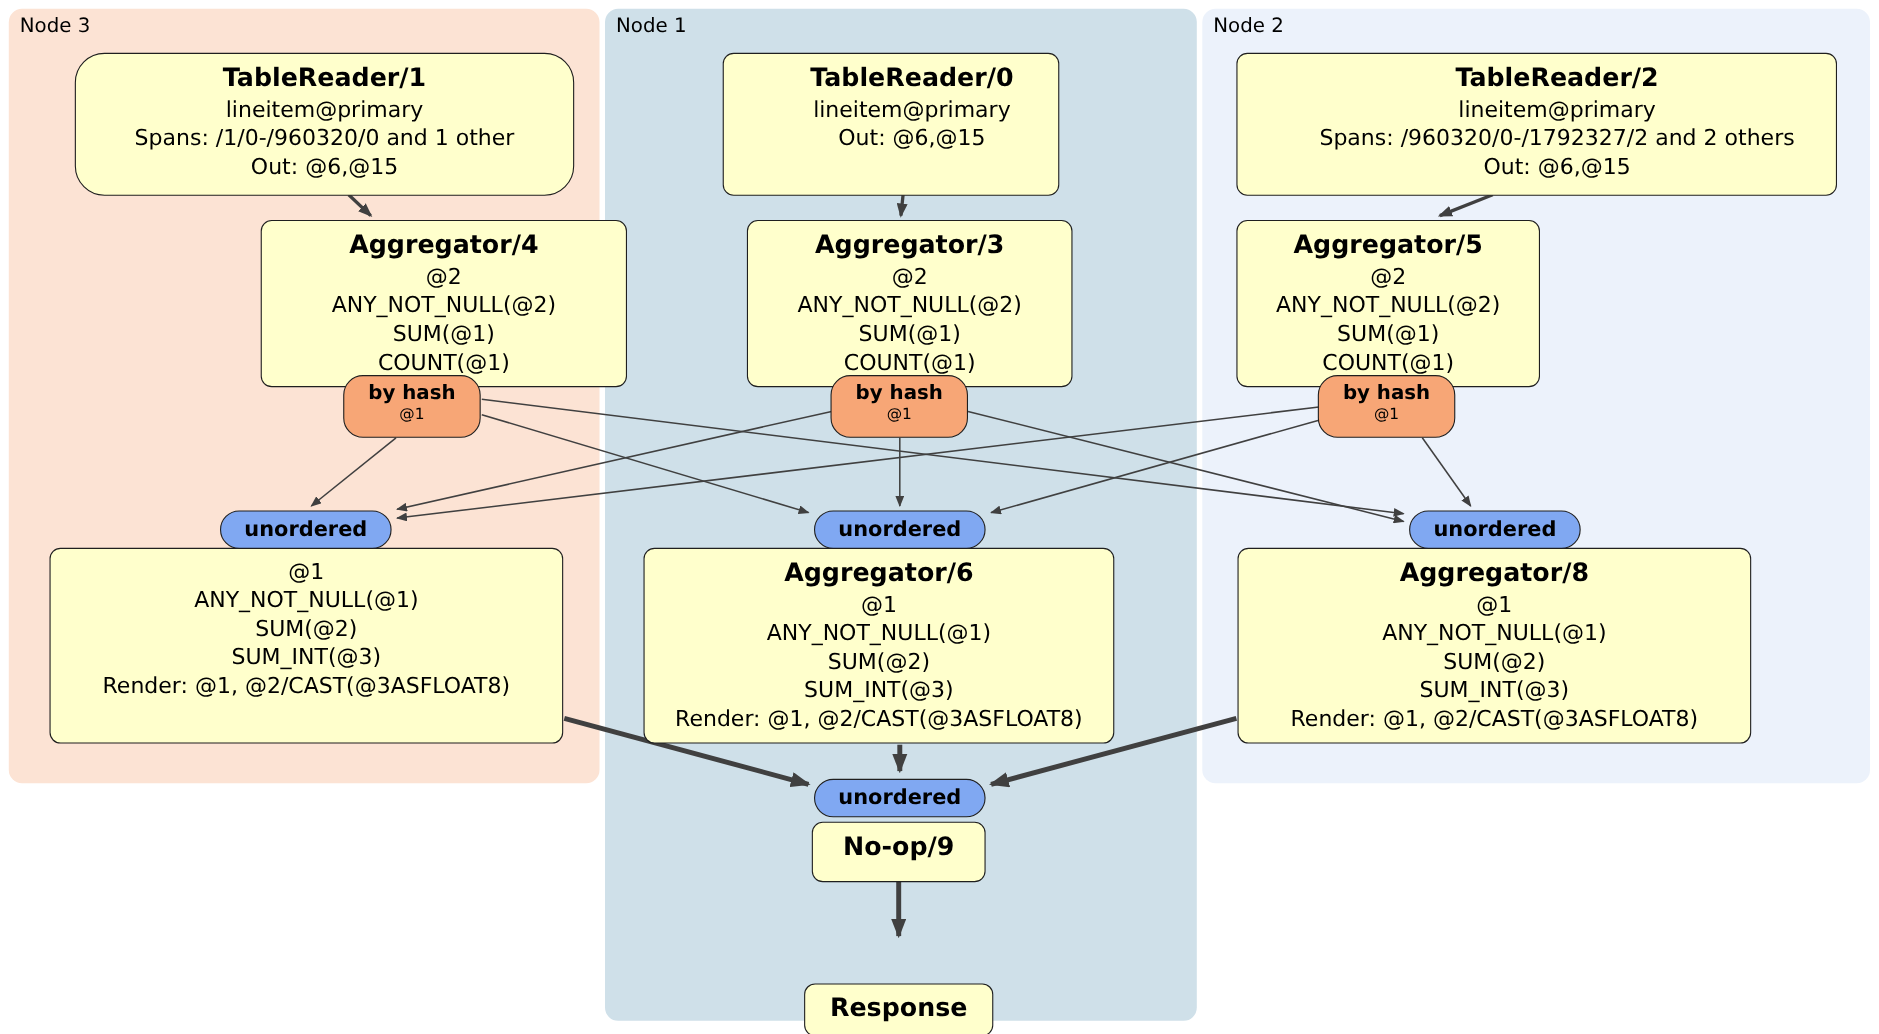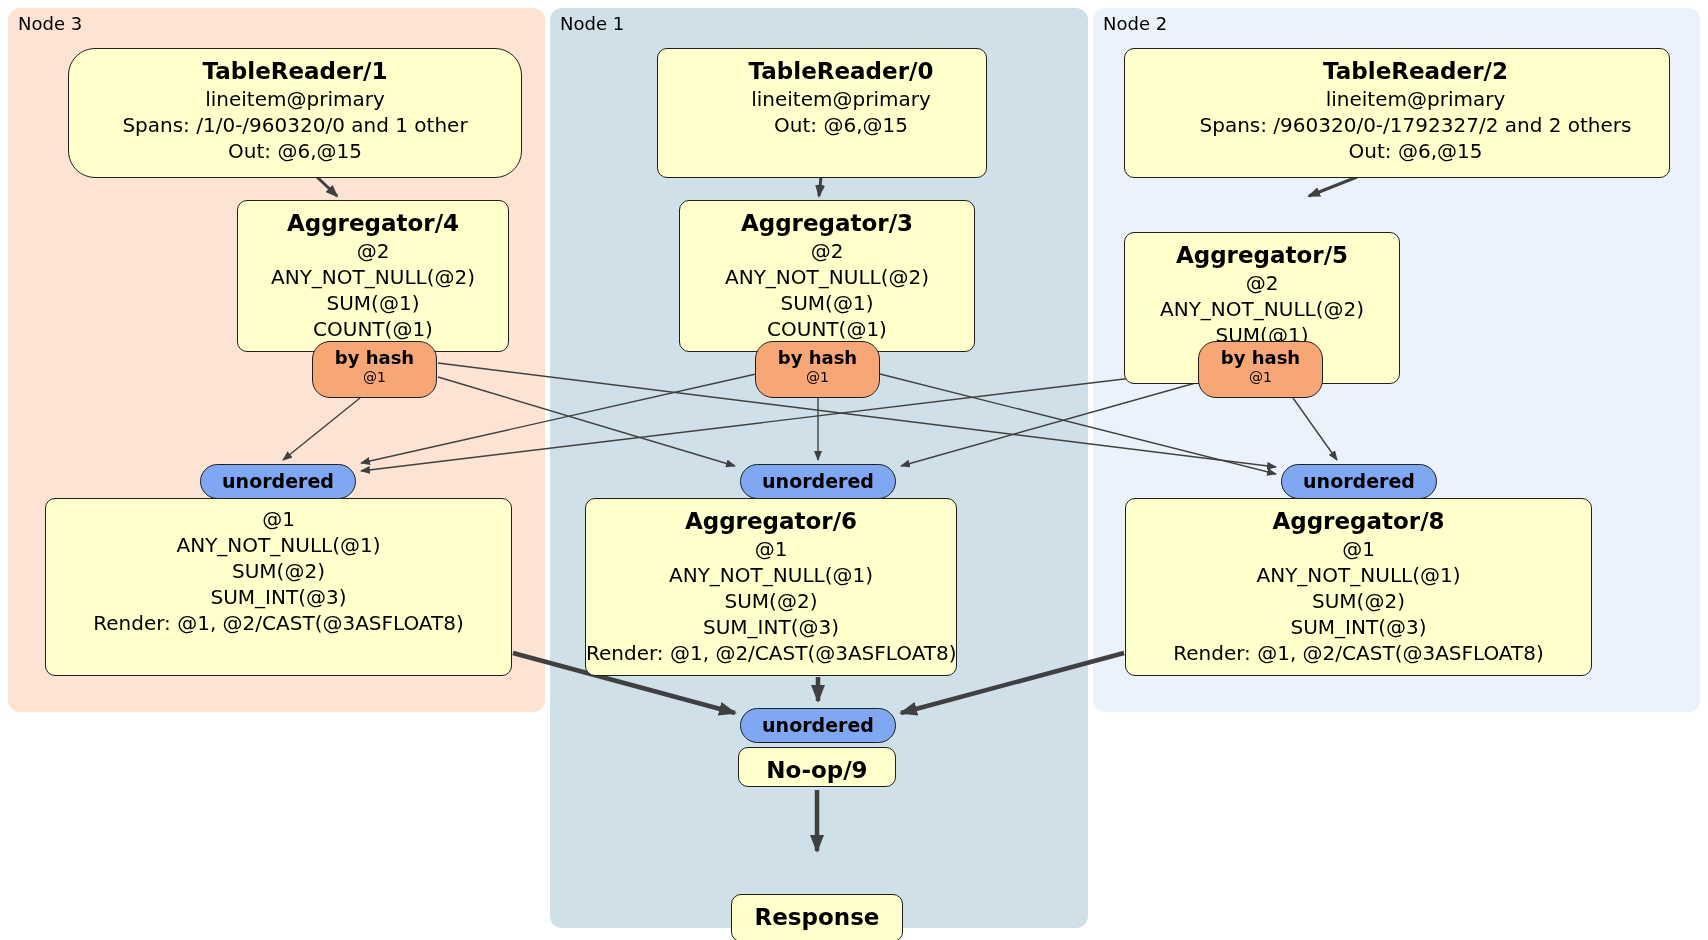--- a/index.html
+++ b/index.html
@@ -37,29 +37,29 @@
   .router .rdetail{font-size:14px;line-height:15px;}
 
   .sync{
     position:absolute;box-sizing:border-box;z-index:4;
     background:var(--sync_bg);border:1.6px solid var(--box_border);
     border-radius:18px;text-align:center;
     font-weight:bold;font-size:19px;line-height:32px;
   }
 
   #tr1{left:68px;top:48px;width:454px;height:130px;border-radius:27px;}
-  #tr0{left:657px;top:48px;width:330px;height:130px;padding-left:38px;}
+  #tr0{left:657px;top:48px;width:306px;height:130px;padding-left:38px;}
   #tr2{left:1124px;top:48px;width:546px;height:130px;padding-left:37px;}
-  #agg4{left:237px;top:200px;width:272px;height:152px;}
+  #agg4{left:237px;top:200px;width:333px;height:152px;}
   #agg3{left:679px;top:200px;width:296px;height:152px;}
-  #agg5{left:1124px;top:200px;width:276px;height:152px;margin-top:32px;}
+  #agg5{left:1124px;top:200px;width:276px;height:152px;}
   #agg7{left:45px;top:498px;width:467px;height:178px;}
-  #agg6{left:585px;top:498px;width:372px;height:178px;}
+  #agg6{left:585px;top:498px;width:428px;height:178px;}
   #agg8{left:1125px;top:498px;width:467px;height:178px;}
-  #noop{left:738px;top:747px;width:158px;height:40px;}
+  #noop{left:738px;top:747px;width:158px;height:55px;}
   #response{left:731px;top:858px;width:172px;height:48px;margin-top:36px;}
 
   #r4{left:312px;top:341px;width:125px;height:57px;}
   #r3{left:755px;top:341px;width:125px;height:57px;}
   #r5{left:1198px;top:341px;width:125px;height:57px;}
 
   #u7{left:200px;top:464px;width:156px;height:35px;}
   #u6{left:740px;top:464px;width:156px;height:35px;}
   #u8{left:1281px;top:464px;width:156px;height:35px;}
   #ufinal{left:740px;top:708px;width:156px;height:35px;}

